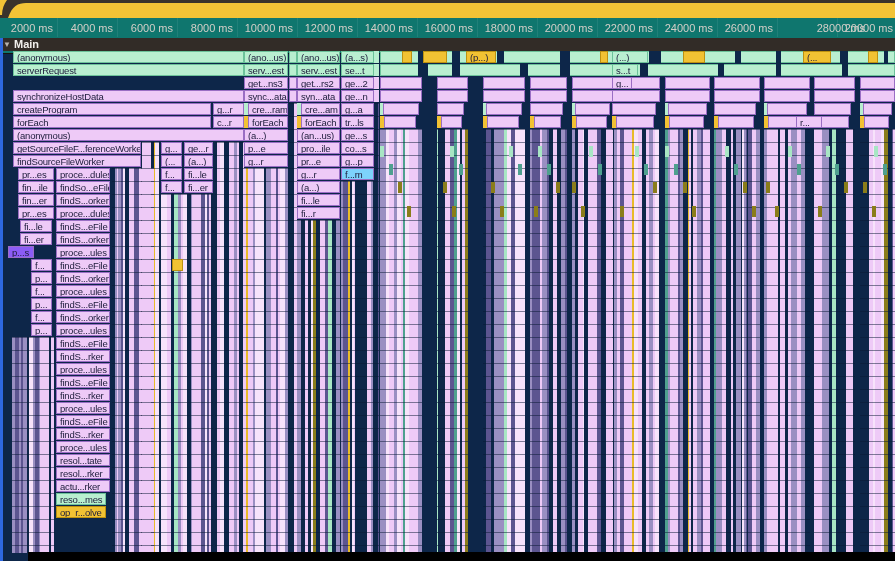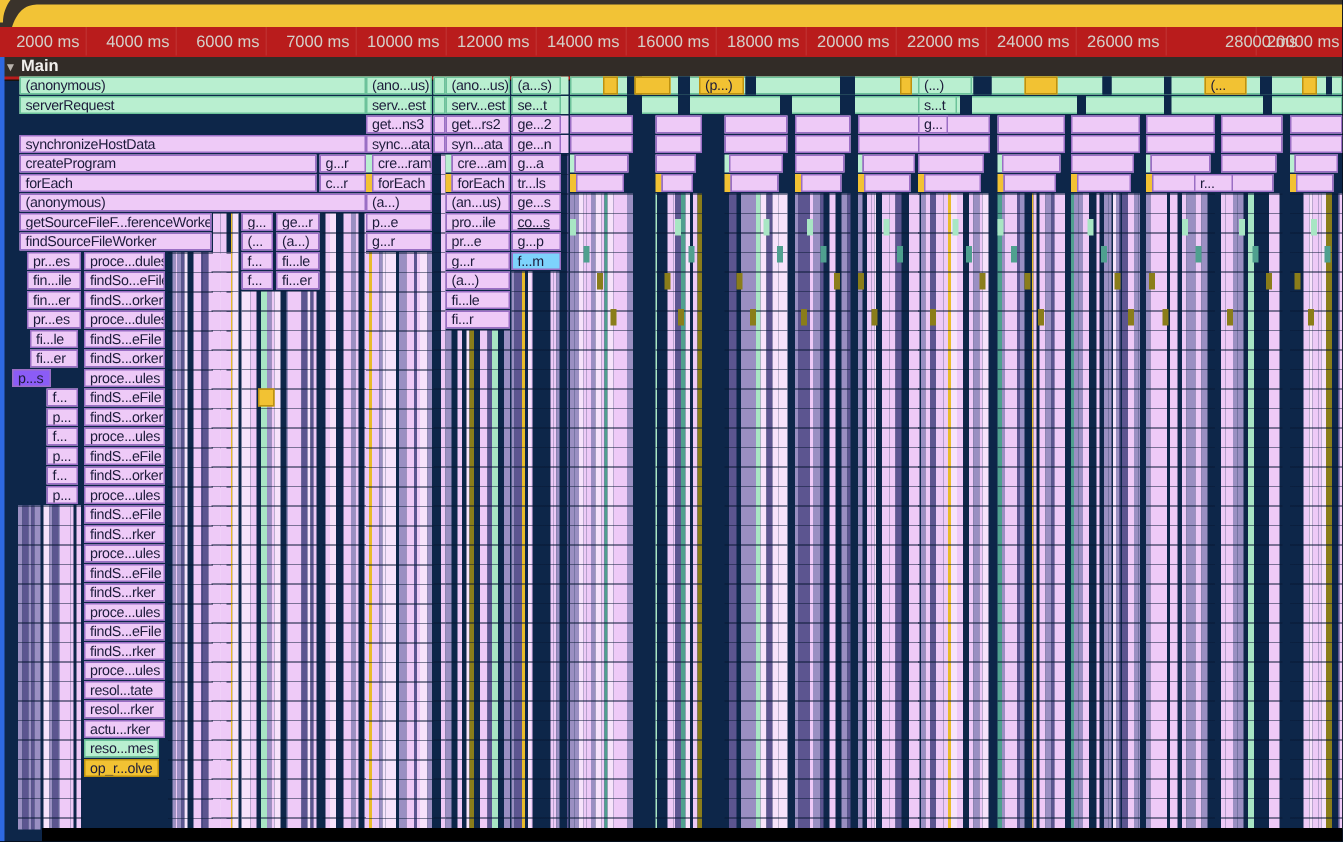--- a/index.html
+++ b/index.html
@@ -1,20 +1,20 @@
 <!DOCTYPE html>
 <html><head>
 <meta charset="utf-8">
 <style>
   html,body{margin:0;padding:0;background:#000;}
   .screen{position:relative;width:895px;height:561px;overflow:hidden;
           background:#0d2649;font-family:"Liberation Sans",sans-serif;}
   .overview{position:absolute;left:0;top:0;width:895px;height:18px;background:#3a332b;}
   .overview svg{display:block;}
-  .ruler{position:absolute;left:0;top:18px;width:895px;height:36px;background:#b91c1c;
+  .ruler{position:absolute;left:0;top:18px;width:895px;height:36px;background:#0f766e;
          border-bottom:1px solid #17130f;box-sizing:border-box;}
   .tick{position:absolute;top:0;width:1px;height:19px;background:rgba(255,255,255,0.08);}
   .tick-label{position:absolute;top:4px;width:68px;text-align:right;font-size:11px;color:#d4cfc8;}
   .track-header{position:absolute;left:0;top:38px;width:895px;height:13px;background:#322c27;}
   .expander{position:absolute;left:3px;top:0px;font-size:8px;color:#b8b3ac;line-height:13px;cursor:pointer;}
   .track-label{position:absolute;left:14px;top:0;font-size:11px;font-weight:bold;color:#f1efec;line-height:13px;}
   .flame{position:absolute;inset:0;}
   .frame{position:absolute;height:12px;box-sizing:border-box;overflow:hidden;white-space:nowrap;
          font-size:9.5px;letter-spacing:-0.2px;line-height:11px;padding-left:3px;color:#1c1b3a;}
   .band{position:absolute;}
@@ -38,21 +38,21 @@
   </div>
 
   <div class="ruler" id="ruler">
       <div class="tick" style="left: 57px;"></div>
       <div class="tick-label" style="left: -15px;">2000 ms</div>
       <div class="tick" style="left: 117px;"></div>
       <div class="tick-label" style="left: 45px;">4000 ms</div>
       <div class="tick" style="left: 177px;"></div>
       <div class="tick-label" style="left: 105px;">6000 ms</div>
       <div class="tick" style="left: 237px;"></div>
-      <div class="tick-label" style="left: 165px;">7000 ms</div>
+      <div class="tick-label" style="left: 165px;">8000 ms</div>
       <div class="tick" style="left: 297px;"></div>
       <div class="tick-label" style="left: 225px;">10000 ms</div>
       <div class="tick" style="left: 357px;"></div>
       <div class="tick-label" style="left: 285px;">12000 ms</div>
       <div class="tick" style="left: 417px;"></div>
       <div class="tick-label" style="left: 345px;">14000 ms</div>
       <div class="tick" style="left: 477px;"></div>
       <div class="tick-label" style="left: 405px;">16000 ms</div>
       <div class="tick" style="left: 537px;"></div>
       <div class="tick-label" style="left: 465px;">18000 ms</div>

